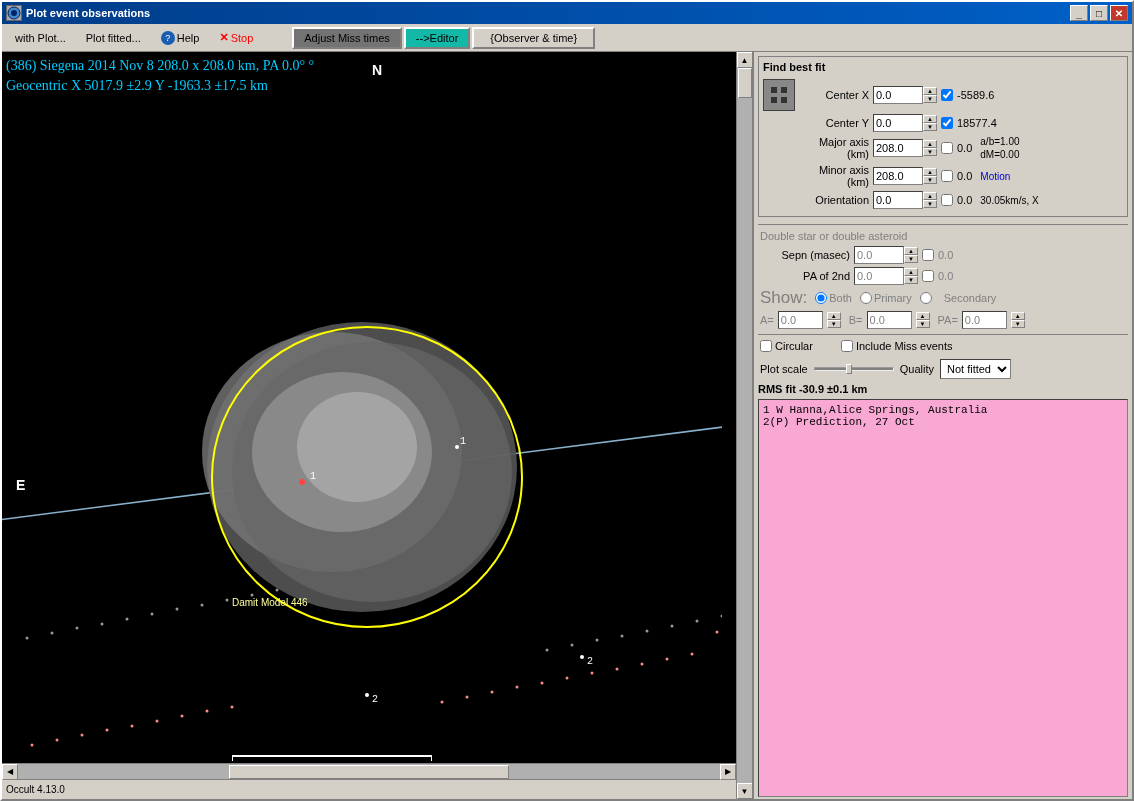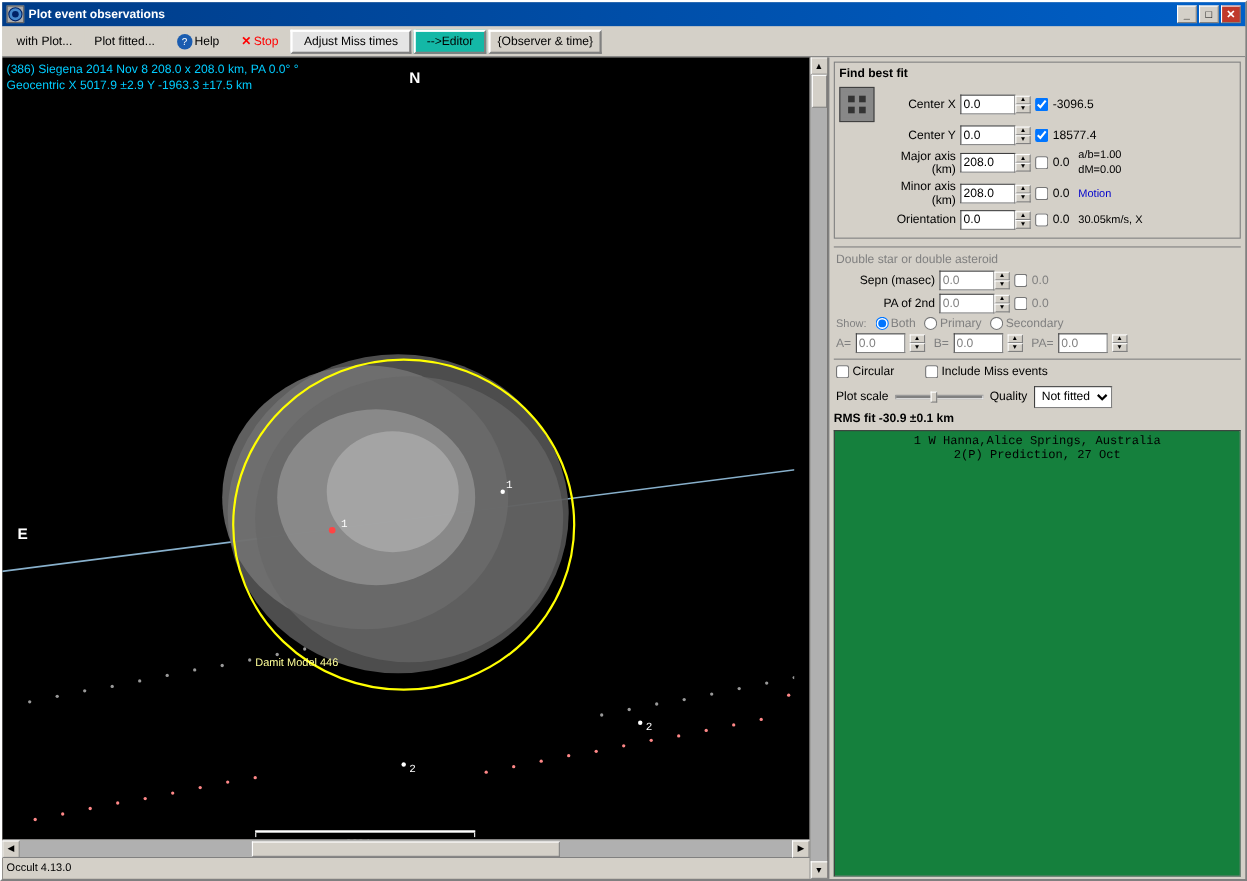--- a/index.html
+++ b/index.html
@@ -12,28 +12,28 @@
     .title-bar-title { flex: 1; color: white; font-size: 11px; }
     .title-bar-buttons { display: flex; gap: 2px; }
     .tb-btn { width: 18px; height: 16px; background: #d4d0c8; border: 1px solid; border-top-color: #fff; border-left-color: #fff; border-right-color: #808080; border-bottom-color: #808080; display: flex; align-items: center; justify-content: center; font-size: 10px; cursor: pointer; color: #000; }
     .tb-btn.close { background: #d4d0c8; }
 
     .menu-bar { background: #d4d0c8; height: 28px; display: flex; align-items: center; padding: 2px 4px; gap: 2px; flex-shrink: 0; border-bottom: 1px solid #808080; }
     .menu-btn { padding: 2px 8px; background: #d4d0c8; border: 1px solid transparent; cursor: pointer; font-size: 11px; height: 22px; display: flex; align-items: center; }
     .menu-btn-help { display: flex; align-items: center; gap: 2px; }
     .help-icon { width: 14px; height: 14px; border-radius: 50%; background: #1a5cb0; color: white; font-size: 9px; display: flex; align-items: center; justify-content: center; }
     .menu-btn-stop { color: red; display: flex; align-items: center; gap: 2px; }
-    .menu-btn-arrow { background: #e5e5e5; border: 2px solid; border-top-color: #fff; border-left-color: #fff; border-right-color: #808080; border-bottom-color: #808080; padding: 2px 10px; cursor: pointer; font-size: 11px; height: 22px; display: flex; align-items: center; }
+    .menu-btn-arrow { background: #737373; border: 2px solid; border-top-color: #fff; border-left-color: #fff; border-right-color: #808080; border-bottom-color: #808080; padding: 2px 10px; cursor: pointer; font-size: 11px; height: 22px; display: flex; align-items: center; margin-left: 28px; }
     .menu-btn-editor { background: #14b8a6; border: 2px solid; border-top-color: #fff; border-left-color: #fff; border-right-color: #808080; border-bottom-color: #808080; padding: 2px 10px; cursor: pointer; font-size: 11px; height: 22px; display: flex; align-items: center; }
-    .menu-btn-obs { background: #d4d0c8; border: 2px solid; border-top-color: #fff; border-left-color: #fff; border-right-color: #808080; border-bottom-color: #808080; padding: 2px 6px; cursor: pointer; font-size: 11px; height: 22px; display: flex; align-items: center; }
+    .menu-btn-obs { background: #d4d0c8; border: 2px solid; border-top-color: #fff; border-left-color: #fff; border-right-color: #808080; border-bottom-color: #808080; padding: 2px 16px; cursor: pointer; font-size: 11px; height: 22px; display: flex; align-items: center; }
 
     .main-content { display: flex; flex: 1; overflow: hidden; }
 
     .plot-area { flex: 1; background: #000; position: relative; overflow: hidden; }
-    .plot-info { position: absolute; top: 4px; left: 4px; color: #00ccff; font-size: 11px; font-family: Liberation Sans, sans-serif; line-height: 1.4; }
+    .plot-info { position: absolute; top: 4px; left: 4px; color: #00ccff; font-size: 14px; font-family: Liberation Serif, serif; line-height: 1.4; }
     .plot-north { position: absolute; top: 10px; left: 370px; color: white; font-size: 14px; font-weight: bold; }
     .plot-east { position: absolute; top: 425px; left: 14px; color: white; font-size: 14px; font-weight: bold; }
     .plot-label { position: absolute; color: #ffff99; font-size: 10px; }
     .plot-scrollbar-v { position: absolute; right: 0; top: 0; bottom: 0; width: 16px; background: #d4d0c8; border-left: 1px solid #808080; display: flex; flex-direction: column; align-items: center; }
     .scroll-btn { width: 16px; height: 16px; background: #d4d0c8; border: 1px solid; border-top-color: #fff; border-left-color: #fff; border-right-color: #808080; border-bottom-color: #808080; display: flex; align-items: center; justify-content: center; font-size: 8px; cursor: pointer; flex-shrink: 0; }
     .scroll-track { flex: 1; background: #b0b0b0; width: 100%; }
     .scroll-thumb { width: 14px; height: 30px; background: #d4d0c8; border: 1px solid; border-top-color: #fff; border-left-color: #fff; border-right-color: #808080; border-bottom-color: #808080; margin: 0 auto; }
     .plot-scrollbar-h { position: absolute; bottom: 0; left: 0; right: 16px; height: 16px; background: #d4d0c8; border-top: 1px solid #808080; display: flex; align-items: center; }
     .scroll-track-h { flex: 1; background: #b0b0b0; height: 100%; position: relative; }
     .scroll-thumb-h { position: absolute; left: 30%; width: 40%; height: 14px; top: 1px; background: #d4d0c8; border: 1px solid; border-top-color: #fff; border-left-color: #fff; border-right-color: #808080; border-bottom-color: #808080; }
@@ -59,21 +59,21 @@
     .radio-group { display: flex; gap: 8px; align-items: center; font-size: 11px; }
     input[type=radio] { width: 12px; height: 12px; }
 
     .ab-row { display: flex; align-items: center; gap: 4px; font-size: 11px; }
     .scale-track { width: 80px; height: 4px; background: #808080; border: 1px inset; position: relative; }
     .scale-handle { position: absolute; left: 40%; top: -4px; width: 6px; height: 10px; background: #d4d0c8; border: 1px solid; border-top-color: #fff; border-left-color: #fff; border-right-color: #808080; border-bottom-color: #808080; }
     .quality-select { height: 20px; font-size: 11px; background: white; border: 1px solid #808080; border-top-color: #404040; border-left-color: #404040; padding: 0 2px; }
 
     .rms-row { margin: 2px 4px; font-size: 11px; font-weight: bold; }
 
-    .obs-list { flex: 1; margin: 2px 4px; background: #15803d; border: 1px solid #808080; border-top-color: #404040; border-left-color: #404040; padding: 4px; font-size: 11px; font-family: 'Courier New', monospace; overflow-y: auto; min-height: 100px; text-align: center; }
+    .obs-list { flex: 1; margin: 2px 4px; background: #f9a8d4; border: 1px solid #808080; border-top-color: #404040; border-left-color: #404040; padding: 4px; font-size: 11px; font-family: 'Courier New', monospace; overflow-y: auto; min-height: 100px; }
 
     .num-field-group { display: flex; align-items: center; }
   </style>
 </head>
 <body>
 
 <div class="window">
 
   <div class="title-bar">
     <div class="title-bar-icon">
@@ -236,21 +236,21 @@
           </div>
           <span class="form-label">Center X</span>
           <div class="num-field-group">
             <input type="text" class="num-input" value="0.0" style="">
             <div class="spin-btn">
               <div class="spin-up">▲</div>
               <div class="spin-down">▼</div>
             </div>
           </div>
           <input type="checkbox" checked="" style="">
-          <span>-3096.5</span>
+          <span>-5589.6</span>
         </div>
 
         <div class="form-row">
           <div style="width:32px;"></div>
           <span class="form-label">Center Y</span>
           <div class="num-field-group">
             <input type="text" class="num-input" value="0.0" style="">
             <div class="spin-btn">
               <div class="spin-up">▲</div>
               <div class="spin-down">▼</div>
@@ -334,31 +334,31 @@
             <div class="spin-btn">
               <div class="spin-up">▲</div>
               <div class="spin-down">▼</div>
             </div>
           </div>
           <input type="checkbox" style="">
           <span style="color:#808080;">0.0</span>
         </div>
 
         <div class="form-row">
-          <span style="font-size:10px; color:#808080; margin-right:4px;">Show:</span>
+          <span style="font-size:17px; color:#808080; margin-right:4px;">Show:</span>
           <div class="radio-group">
             <label style="display:flex; align-items:center; gap:2px; color:#808080;">
               <input type="radio" name="show" value="both" checked="" style="">
               <span>Both</span>
             </label>
             <label style="display:flex; align-items:center; gap:2px; color:#808080;">
               <input type="radio" name="show" value="primary" style="">
               <span>Primary</span>
             </label>
-            <label style="display:flex; align-items:center; gap:2px; color:#808080;">
+            <label style="display:flex; align-items:center; gap:12px; color:#808080;">
               <input type="radio" name="show" value="secondary" style="">
               <span>Secondary</span>
             </label>
           </div>
         </div>
 
         <div class="ab-row">
           <span style="color:#808080;">A=</span>
           <input type="text" class="num-input" style="width: 45px; color: rgb(128, 128, 128);" value="0.0">
           <div class="spin-btn">

